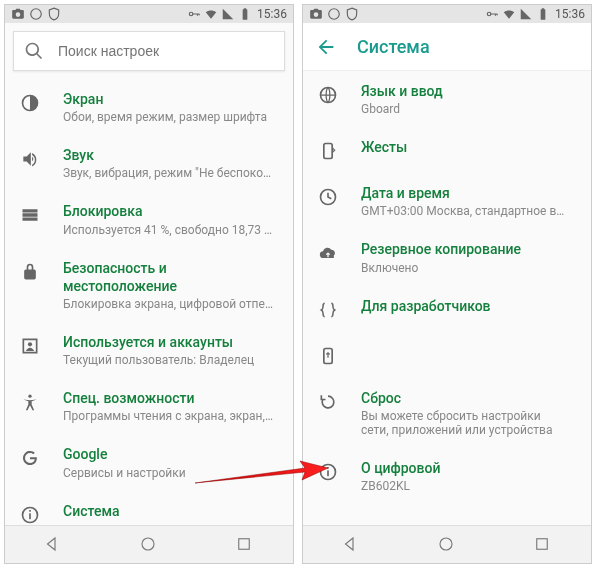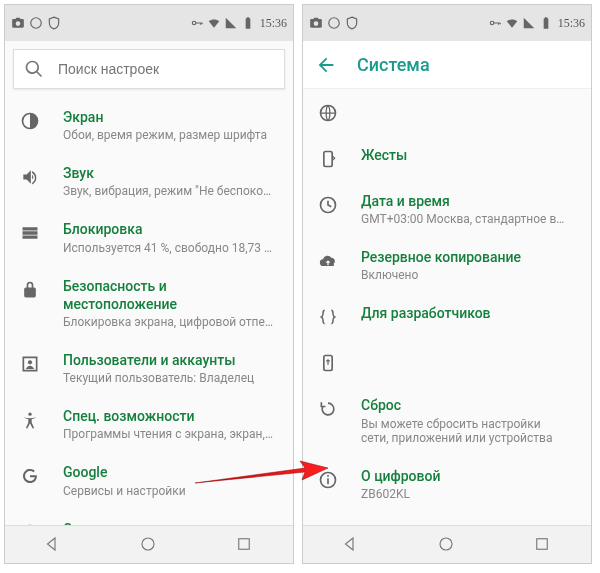--- a/index.html
+++ b/index.html
@@ -15,29 +15,28 @@
   .phone {
     width: 290px;
     height: 560px;
     background: #fafafa;
     border: 1px solid #ccc;
     display: flex;
     flex-direction: column;
     overflow: hidden;
   }
   .statusbar {
-    height: 36px;
+    height: 18px;
     background: #e5e5e5;
     display: flex;
     align-items: center;
     justify-content: space-between;
     padding: 0 6px;
     font-size: 12px;
     color: #555;
-    font-family: Liberation Serif, serif;
   }
   .sb-left, .sb-right { display: flex; align-items: center; gap: 4px; }
   .sb-right { gap: 3px; }
   .sb-ico { width: 14px; height: 14px; display: inline-flex; align-items: center; justify-content: center; }
   .sb-ico svg { width: 14px; height: 14px; fill: #666; }
   .time { font-size: 12px; color: #555; margin-left: 2px; }
 
   .searchbar {
     margin: 8px;
     height: 40px;
@@ -214,21 +213,21 @@
 
       <div class="item">
         <span class="icn">
             <svg viewBox="0 0 24 24">
               <path d="M4 4h16v16H4z" fill="none" stroke="#666" stroke-width="2"></path>
               <circle cx="12" cy="10" r="2.5"></circle>
               <path d="M7 18c1-2.5 3-4 5-4s4 1.5 5 4"></path>
             </svg>
           </span>
         <div class="txt">
-            <div class="lbl">Пользователи и аккаунты</div>
+            <div class="lbl">Используется и аккаунты</div>
             <div class="sub">Текущий пользователь: Владелец</div>
           </div>
       </div>
 
       <div class="item">
         <span class="icn">
             <svg viewBox="0 0 24 24">
               <circle cx="12" cy="5" r="2"></circle>
               <path d="M4 9l8 1 8-1-6 2v4l3 7h-2l-3-6-3 6H7l3-7v-4L4 9z"></path>
             </svg>
@@ -333,20 +332,24 @@
 
     <div class="list">
 
       <div class="item">
         <span class="icn">
             <svg viewBox="0 0 24 24">
               <circle cx="12" cy="12" r="9" fill="none" stroke="#666" stroke-width="2"></circle>
               <path d="M3 12h18M12 3c3 3 3 15 0 18M12 3c-3 3-3 15 0 18" fill="none" stroke="#666" stroke-width="1.5"></path>
             </svg>
           </span>
+        <div class="txt">
+            <div class="lbl">Язык и ввод</div>
+            <div class="sub">Gboard</div>
+          </div>
       </div>
 
       <div class="item">
         <span class="icn">
             <svg viewBox="0 0 24 24">
               <rect x="7" y="3" width="10" height="18" rx="2" fill="none" stroke="#666" stroke-width="2"></rect>
               <path d="M17 8l3 3-3 3" fill="none" stroke="#666" stroke-width="1.5"></path>
             </svg>
           </span>
         <div class="txt">

